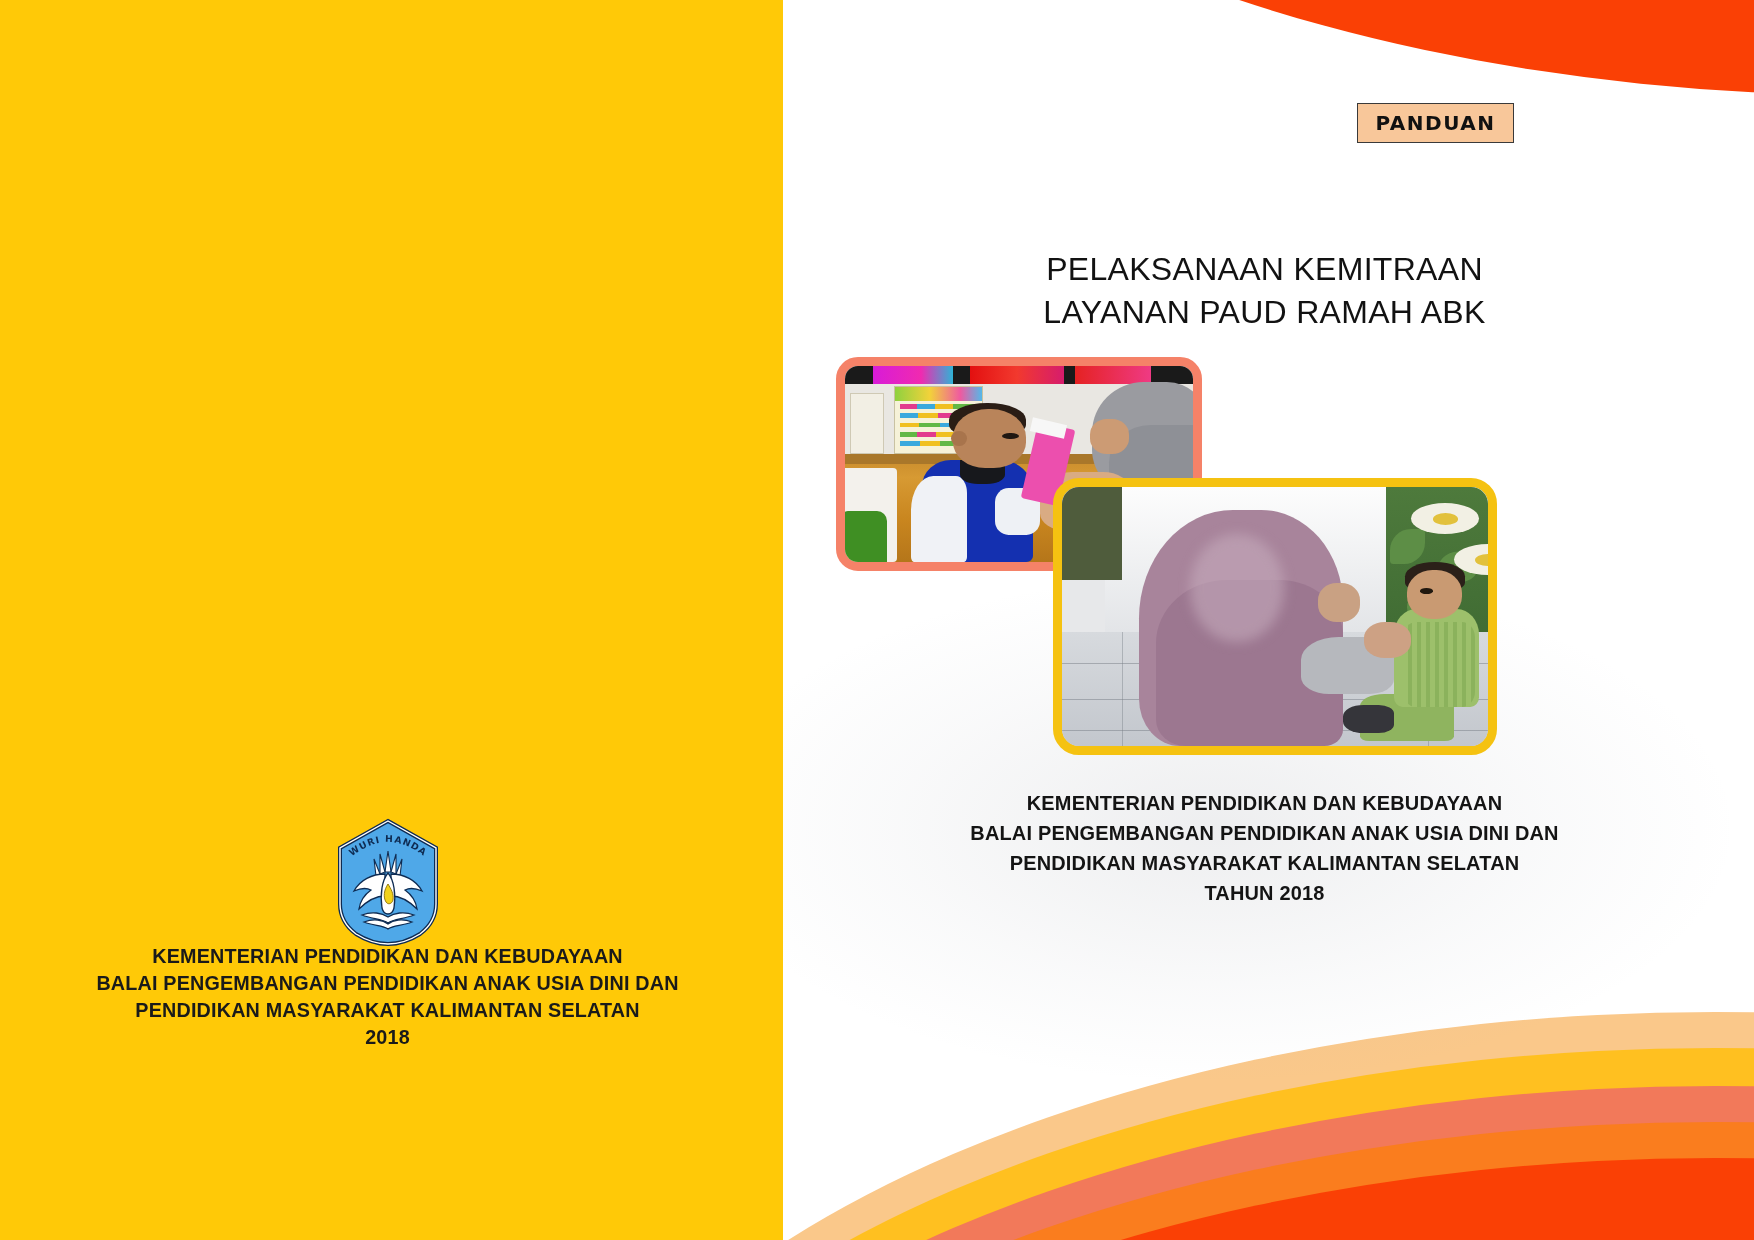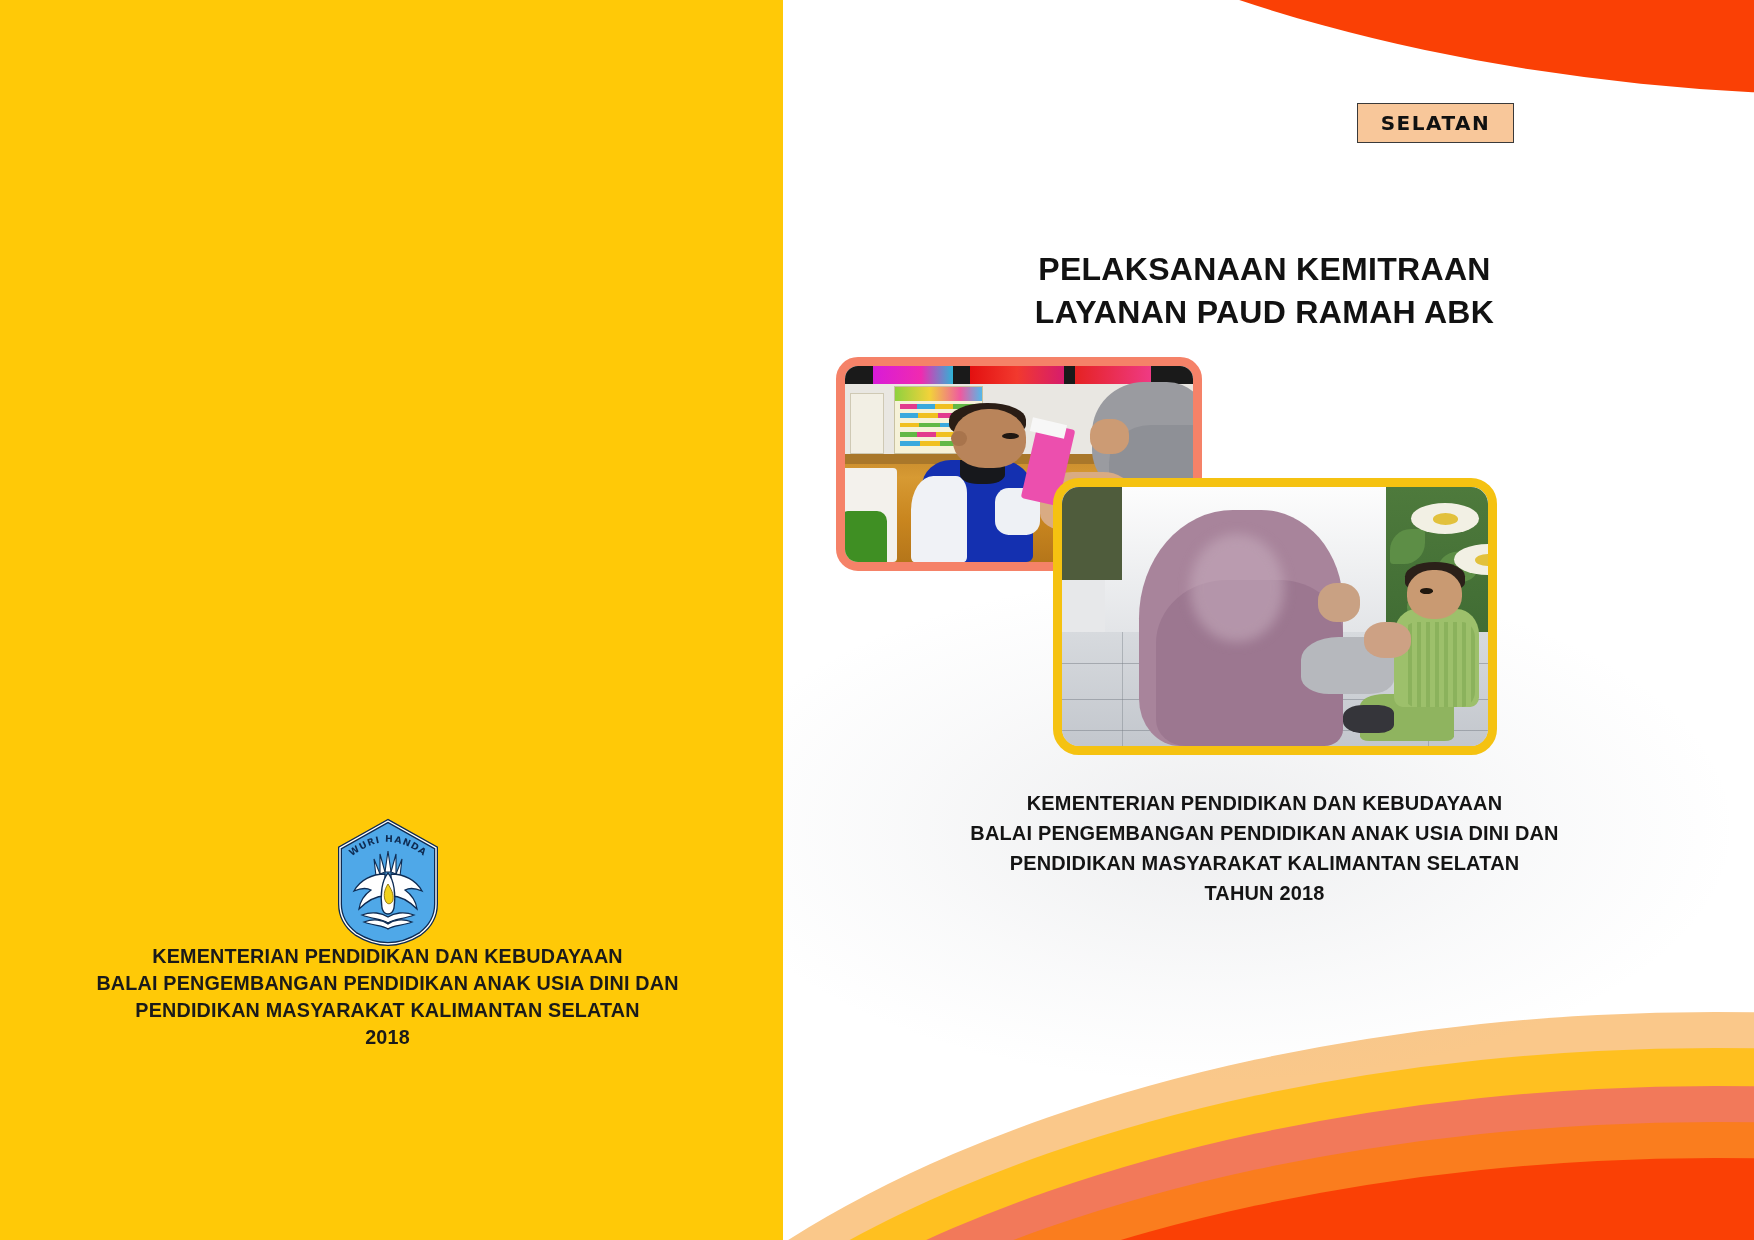--- a/index.html
+++ b/index.html
@@ -66,21 +66,21 @@
     display:flex;align-items:center;justify-content:center;
     font-family:"DejaVu Sans",sans-serif;font-weight:bold;
     font-size:20px;color:#111;letter-spacing:1.5px;
     z-index:30;
   }
 
   
   .title{
     position:absolute;left:775px;top:248px;width:979px;
     text-align:center;z-index:20;
-    font-family:"Liberation Sans",sans-serif;font-weight:bold;
+    font-family:"Liberation Sans",sans-serif;font-weight:normal;
     font-size:32px;line-height:43px;color:#121212;letter-spacing:.3px;
     white-space:pre-line;
   }
 
   
   .photo1{
     position:absolute;left:836px;top:357px;width:366px;height:214px;
     border:9px solid #F58268;border-radius:22px;
     overflow:hidden;background:#cfcfcf;z-index:14;
     box-sizing:border-box;
@@ -221,21 +221,21 @@
     <div class="wave w-bot wb1"></div>
     <div class="wave w-bot wb2"></div>
     <div class="wave w-bot wb3"></div>
     <div class="wave w-bot wb4"></div>
     <div class="wave w-bot wb5"></div>
 
     <div class="front-vignette"></div>
     <div class="spine"></div>
   </div>
 
-  <div class="panduan">SELATAN</div>
+  <div class="panduan">PANDUAN</div>
 
   <div class="title">PELAKSANAAN KEMITRAAN
 LAYANAN PAUD RAMAH ABK</div>
 
   <div class="photo1">
     <div class="ph-inner">
       <div class="p1-wall"></div>
       <div class="p1-topstrip"></div>
       <div class="p1-banner-a"></div>
       <div class="p1-banner-b"></div>

